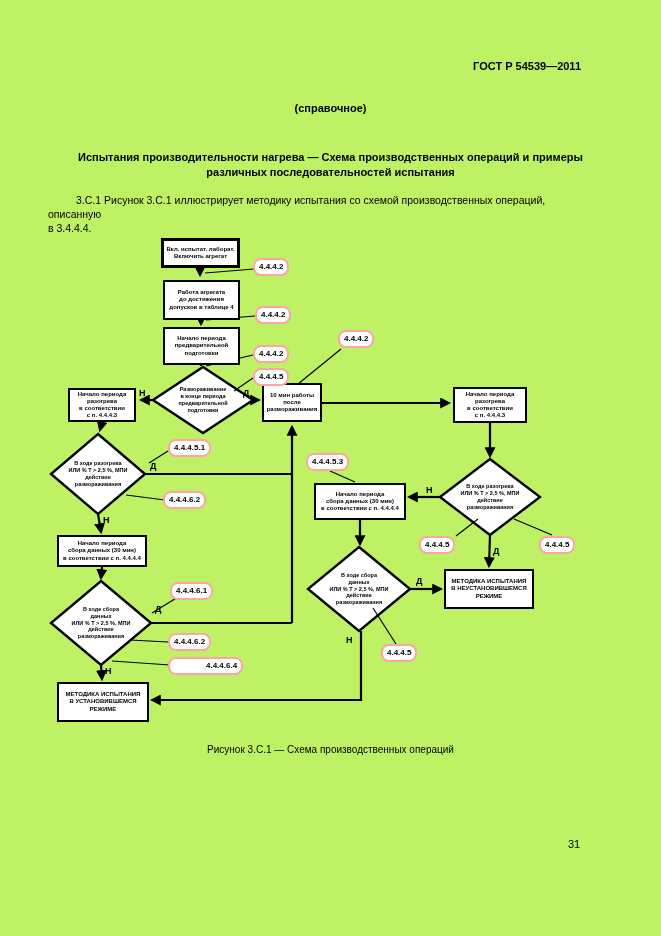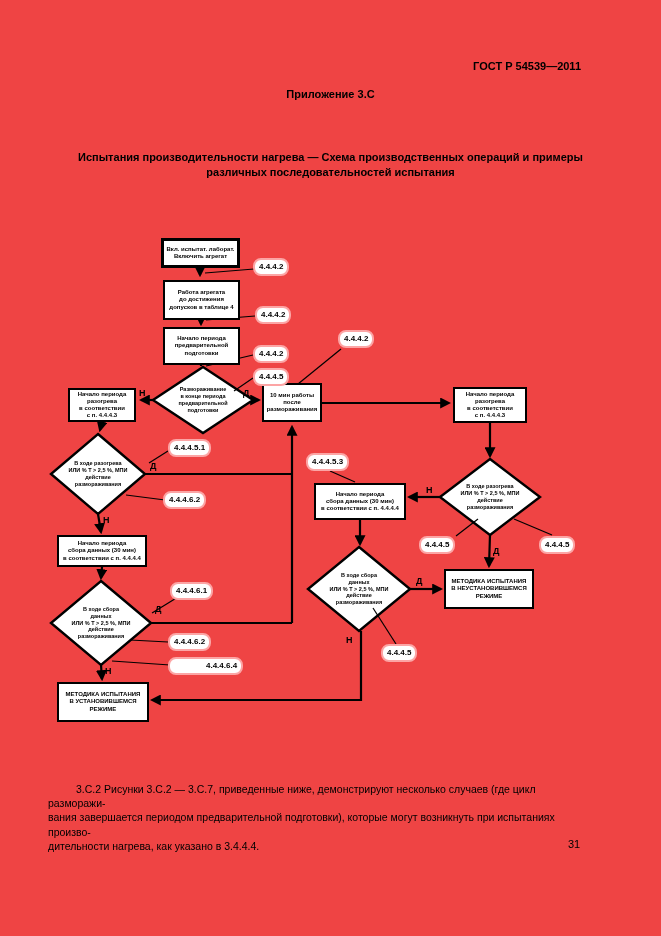--- a/index.html
+++ b/index.html
@@ -1,16 +1,16 @@
 <!DOCTYPE html>
 <html><head>
 <meta charset="utf-8">
 <style>
   html,body{margin:0;padding:0;background:#e8e8e8;}
-  .page{position:relative;width:661px;height:936px;background:#ef4444;
+  .page{position:relative;width:661px;height:936px;background:#bef264;
         font-family:"Liberation Sans",sans-serif;color:#000;overflow:hidden;margin:0 auto;}
   .hdr{position:absolute;top:60px;right:80px;font-weight:bold;font-size:11px;}
   .app{position:absolute;top:88px;left:0;right:0;text-align:center;font-weight:bold;font-size:11px;}
   .app2{position:absolute;top:102px;left:0;right:0;text-align:center;font-weight:bold;font-size:11px;}
   .ttl{position:absolute;top:150px;left:40px;right:40px;text-align:center;font-weight:bold;
        font-size:11px;line-height:1.35;white-space:pre-line;}
   .par{position:absolute;left:48px;width:545px;font-size:10.5px;line-height:1.35;
        white-space:pre-line;text-indent:28px;}
   .cap{position:absolute;top:744px;left:0;right:0;text-align:center;font-size:10px;}
   .pgn{position:absolute;top:838px;left:568px;font-size:11px;}
@@ -23,23 +23,25 @@
   .co{position:absolute;border:2px solid #fca5a5;border-radius:8px;background:#fff;
       font-weight:bold;font-size:8px;line-height:1;padding:3px 4px;white-space:nowrap;z-index:3;}
   .el{position:absolute;font-weight:bold;font-size:9px;z-index:3;}
 </style>
 </head>
 <body>
 
 <div class="page">
 
   <div class="hdr">ГОСТ Р 54539—2011</div>
-  <div class="app">Приложение 3.С</div>
+  <div class="app2">(справочное)</div>
   <div class="ttl">Испытания производительности нагрева — Схема производственных операций и примеры
 различных последовательностей испытания</div>
+  <div class="par" style="top:193px;">3.С.1  Рисунок 3.С.1 иллюстрирует методику испытания со схемой производственных операций, описанную
+в 3.4.4.4.</div>
 
   <svg class="chart" width="661" height="936" viewBox="0 0 661 936">
     <defs>
       <marker id="arr" markerWidth="5" markerHeight="5" refX="4" refY="2.5" orient="auto">
         <path d="M0,0 L5,2.5 L0,5 z" fill="#000"></path>
       </marker>
     </defs>
     <g stroke="#000" stroke-width="2.2" fill="none">
       <path marker-end="url(#arr)" d="M200,269 V275"></path>
       <path marker-end="url(#arr)" d="M201,321 V324"></path>
@@ -160,18 +162,16 @@
   <div class="el" style="left:243px;top:388px;">Д</div>
   <div class="el" style="left:150px;top:461px;">Д</div>
   <div class="el" style="left:103px;top:515px;">Н</div>
   <div class="el" style="left:155px;top:604px;">Д</div>
   <div class="el" style="left:105px;top:666px;">Н</div>
   <div class="el" style="left:426px;top:485px;">Н</div>
   <div class="el" style="left:493px;top:546px;">Д</div>
   <div class="el" style="left:416px;top:576px;">Д</div>
   <div class="el" style="left:346px;top:635px;">Н</div>
 
-  <div class="par" style="top:782px;">3.С.2  Рисунки 3.С.2 — 3.С.7, приведенные ниже, демонстрируют несколько случаев (где цикл разморажи-
-вания завершается периодом предварительной подготовки), которые могут возникнуть при испытаниях произво-
-дительности нагрева, как указано в 3.4.4.4.</div>
+  <div class="cap">Рисунок 3.С.1  — Схема производственных операций</div>
   <div class="pgn">31</div>
 
 </div>
 
 </body></html>

